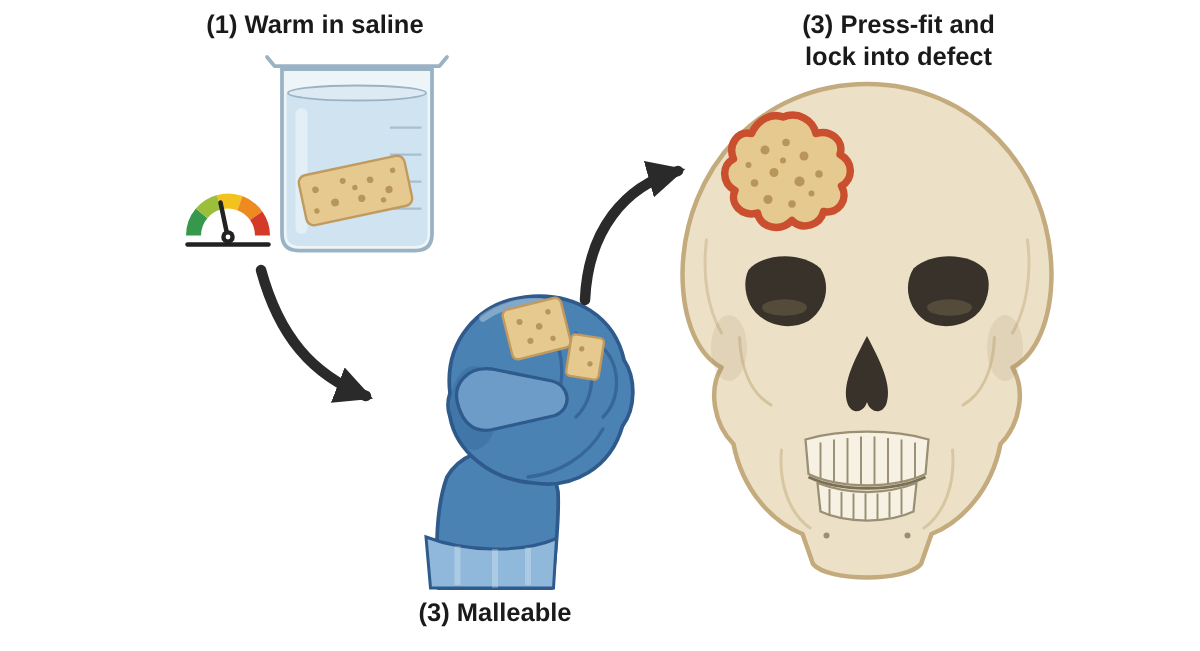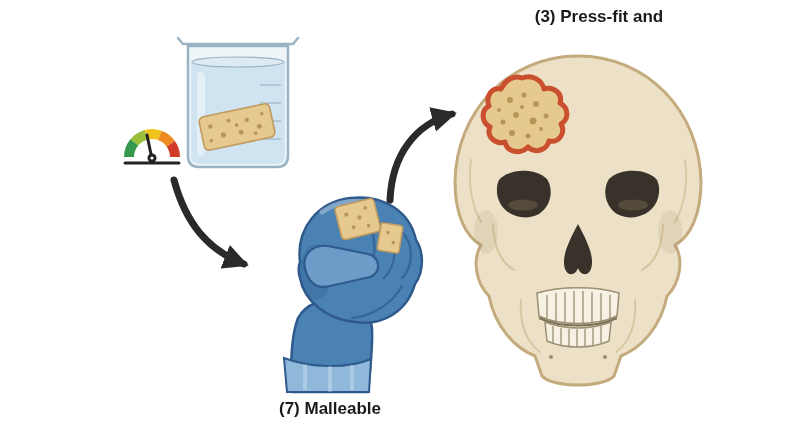--- a/index.html
+++ b/index.html
@@ -168,18 +168,20 @@
         <circle class="pore" cx="503" cy="122" r="2.5"></circle>
           <circle class="pore" cx="512" cy="133" r="3"></circle>
         <circle class="pore" cx="528" cy="136" r="2.5"></circle>
           <circle class="pore" cx="541" cy="129" r="2"></circle>
         <circle class="pore" cx="522" cy="107" r="2"></circle>
           <circle class="pore" cx="499" cy="110" r="2"></circle>
       </g>
     </g>
   </svg>
 
-  <div class="label" id="label-step2">(7) Malleable</div>
+  <div class="label" id="label-step1">(1) Warm in saline</div>
+  <div class="label" id="label-step2">(3) Malleable</div>
   <div class="label" id="label-step3">
     <div>(3) Press-fit and</div>
+    <div>lock into defect</div>
   </div>
 
 </div>
 
 </body></html>

